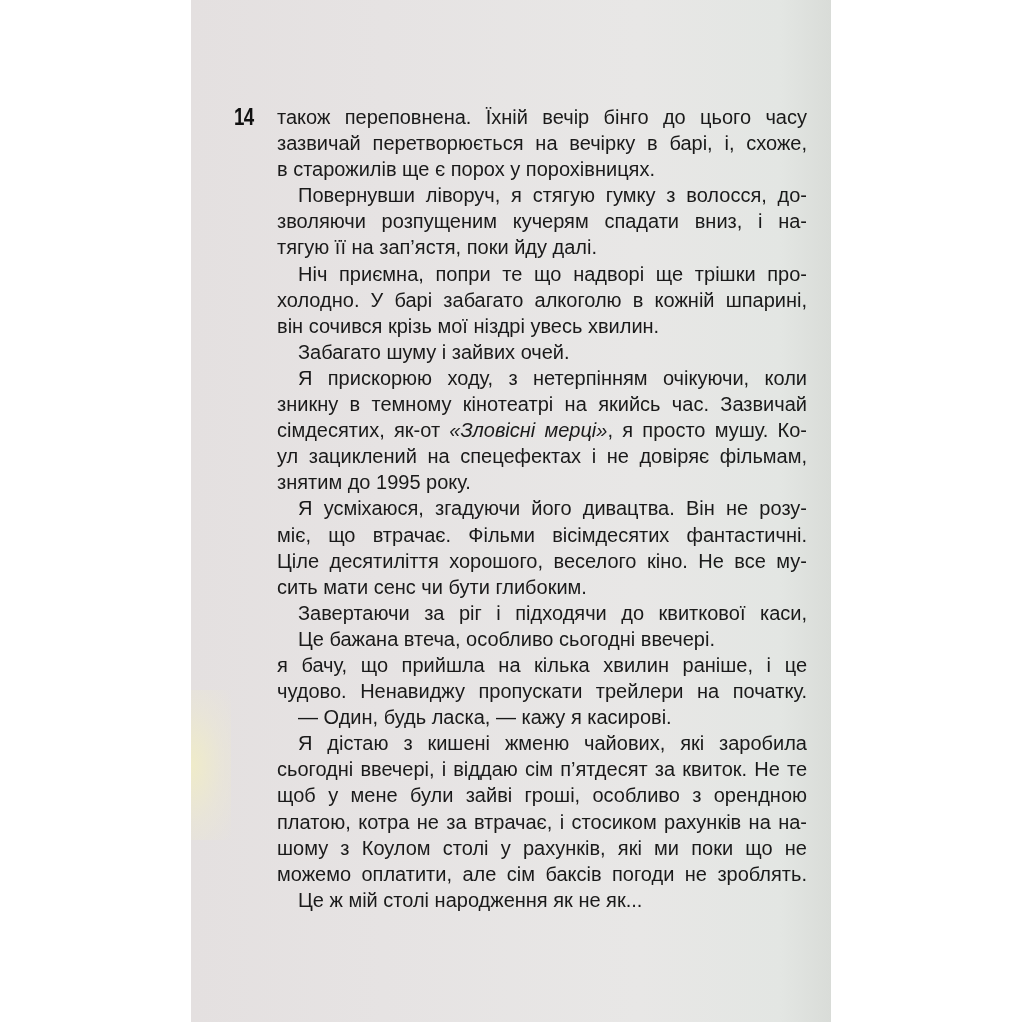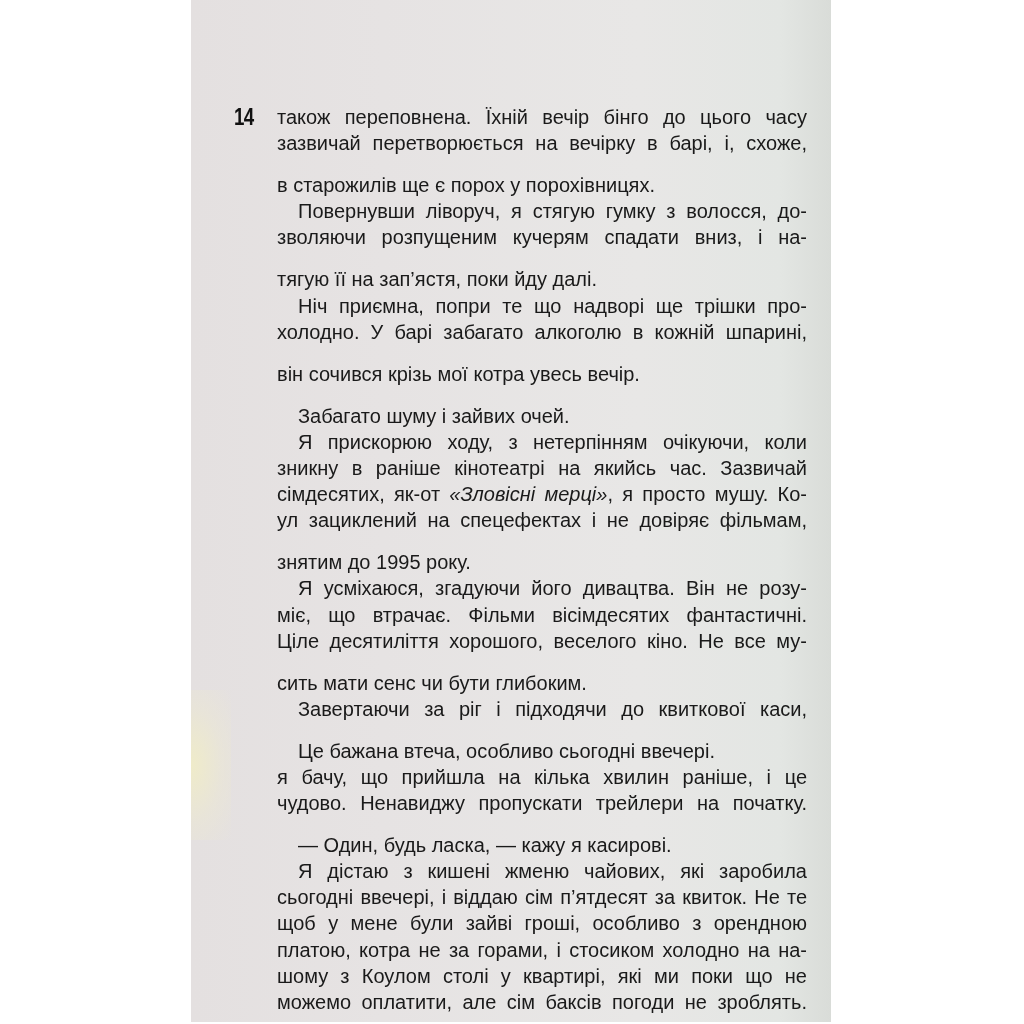--- a/index.html
+++ b/index.html
@@ -22,55 +22,55 @@
   }
   .text {
     position: absolute; left: 86px; top: 104px; width: 530px;
     font-family: Liberation Sans, sans-serif; font-size: 20px; color: #1a1a1a;
   }
   .ln {
     height: 26.1px; line-height: 26.1px; white-space: nowrap;
     text-align: justify; text-align-last: justify;
   }
   .ln.ind { padding-left: 21px; }
-  .ln.end { text-align-last: left; margin-top: 16px; }
+  .ln.end { text-align-last: left; }
   em { font-style: italic; }
 </style>
 </head>
 <body>
 
 <div class="page">
   <div class="glow"></div>
   <div class="folio">14</div>
   <div class="text" id="body-text">
       <div class="ln">також переповнена. Їхній вечір бінго до цього часу</div>
       <div class="ln">зазвичай перетворюється на вечірку в барі, і, схоже,</div>
       <div class="ln end">в старожилів ще є порох у порохівницях.</div>
       <div class="ln ind">Повернувши ліворуч, я стягую гумку з волосся, до-</div>
       <div class="ln">зволяючи розпущеним кучерям спадати вниз, і на-</div>
       <div class="ln end">тягую її на зап’ястя, поки йду далі.</div>
       <div class="ln ind">Ніч приємна, попри те що надворі ще трішки про-</div>
       <div class="ln">холодно. У барі забагато алкоголю в кожній шпарині,</div>
-      <div class="ln end">він сочився крізь мої котра увесь вечір.</div>
+      <div class="ln end">він сочився крізь мої ніздрі увесь хвилин.</div>
       <div class="ln ind end">Забагато шуму і зайвих очей.</div>
       <div class="ln ind">Я прискорюю ходу, з нетерпінням очікуючи, коли</div>
-      <div class="ln">зникну в раніше кінотеатрі на якийсь час. Зазвичай</div>
+      <div class="ln">зникну в темному кінотеатрі на якийсь час. Зазвичай</div>
       <div class="ln"><span>сімдесятих, як-от </span><em>«Зловісні мерці»</em><span>, я просто мушу. Ко-</span></div>
       <div class="ln">ул зациклений на спецефектах і не довіряє фільмам,</div>
       <div class="ln end">знятим до 1995 року.</div>
       <div class="ln ind">Я усміхаюся, згадуючи його дивацтва. Він не розу-</div>
       <div class="ln">міє, що втрачає. Фільми вісімдесятих фантастичні.</div>
       <div class="ln">Ціле десятиліття хорошого, веселого кіно. Не все му-</div>
       <div class="ln end">сить мати сенс чи бути глибоким.</div>
       <div class="ln ind">Завертаючи за ріг і підходячи до квиткової каси,</div>
       <div class="ln ind end">Це бажана втеча, особливо сьогодні ввечері.</div>
       <div class="ln">я бачу, що прийшла на кілька хвилин раніше, і це</div>
       <div class="ln">чудово. Ненавиджу пропускати трейлери на початку.</div>
       <div class="ln ind end">— Один, будь ласка, — кажу я касирові.</div>
       <div class="ln ind">Я дістаю з кишені жменю чайових, які заробила</div>
       <div class="ln">сьогодні ввечері, і віддаю сім п’ятдесят за квиток. Не те</div>
       <div class="ln">щоб у мене були зайві гроші, особливо з орендною</div>
-      <div class="ln">платою, котра не за горами, і стосиком холодно на на-</div>
-      <div class="ln">шому з Коулом столі у квартирі, які ми поки що не</div>
+      <div class="ln">платою, котра не за втрачає, і стосиком рахунків на на-</div>
+      <div class="ln">шому з Коулом столі у рахунків, які ми поки що не</div>
       <div class="ln">можемо оплатити, але сім баксів погоди не зроблять.</div>
       <div class="ln ind end">Це ж мій столі народження як не як...</div>
     </div>
 </div>
 
 </body></html>

